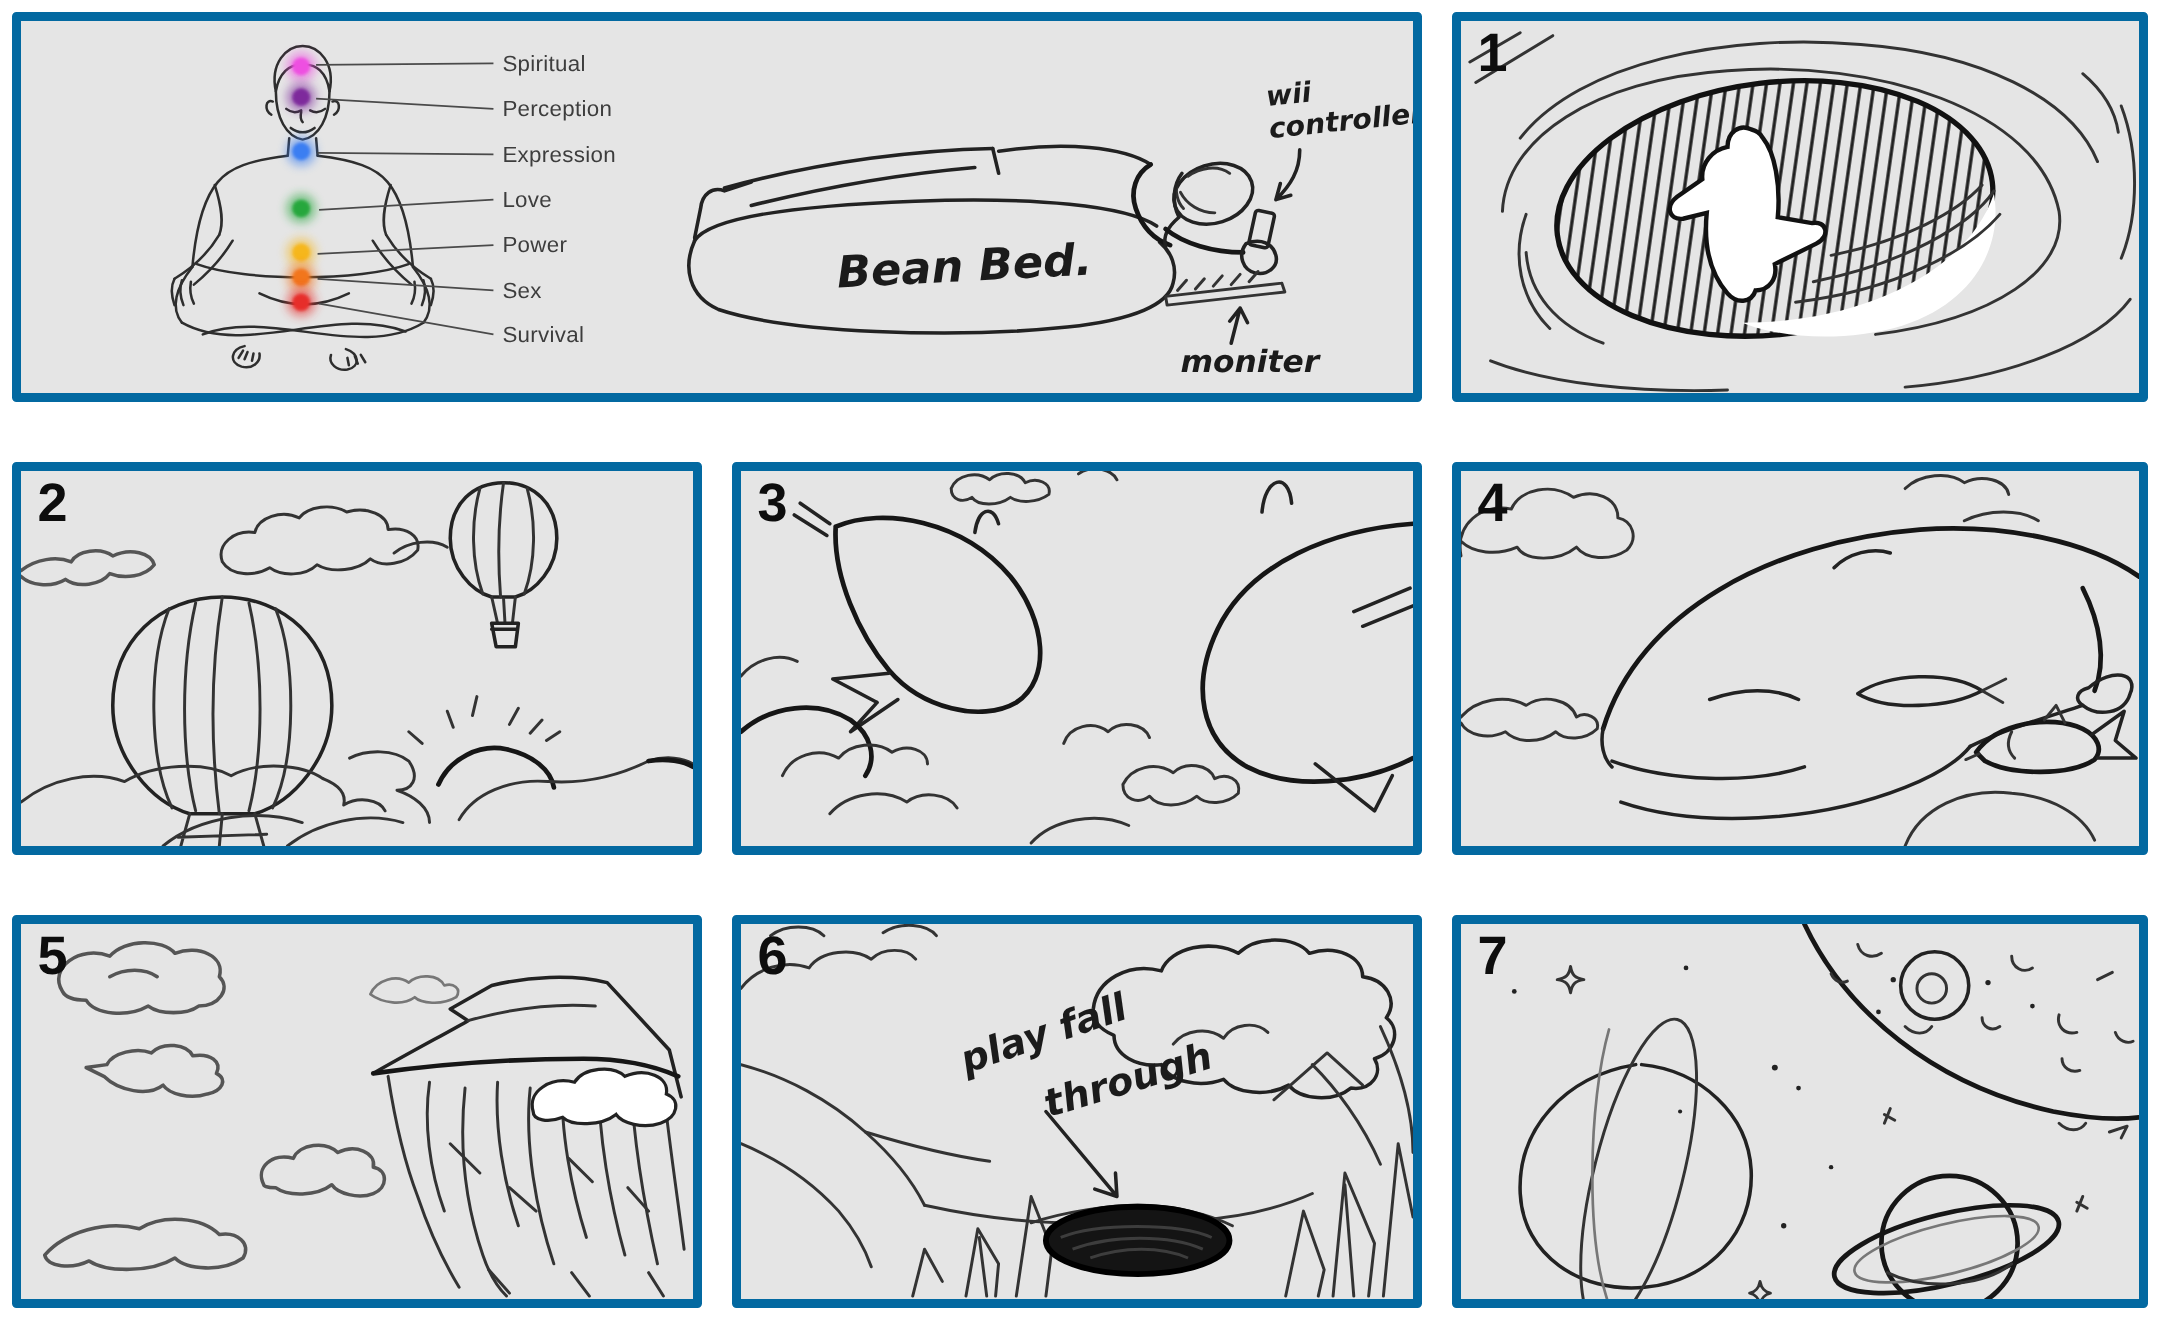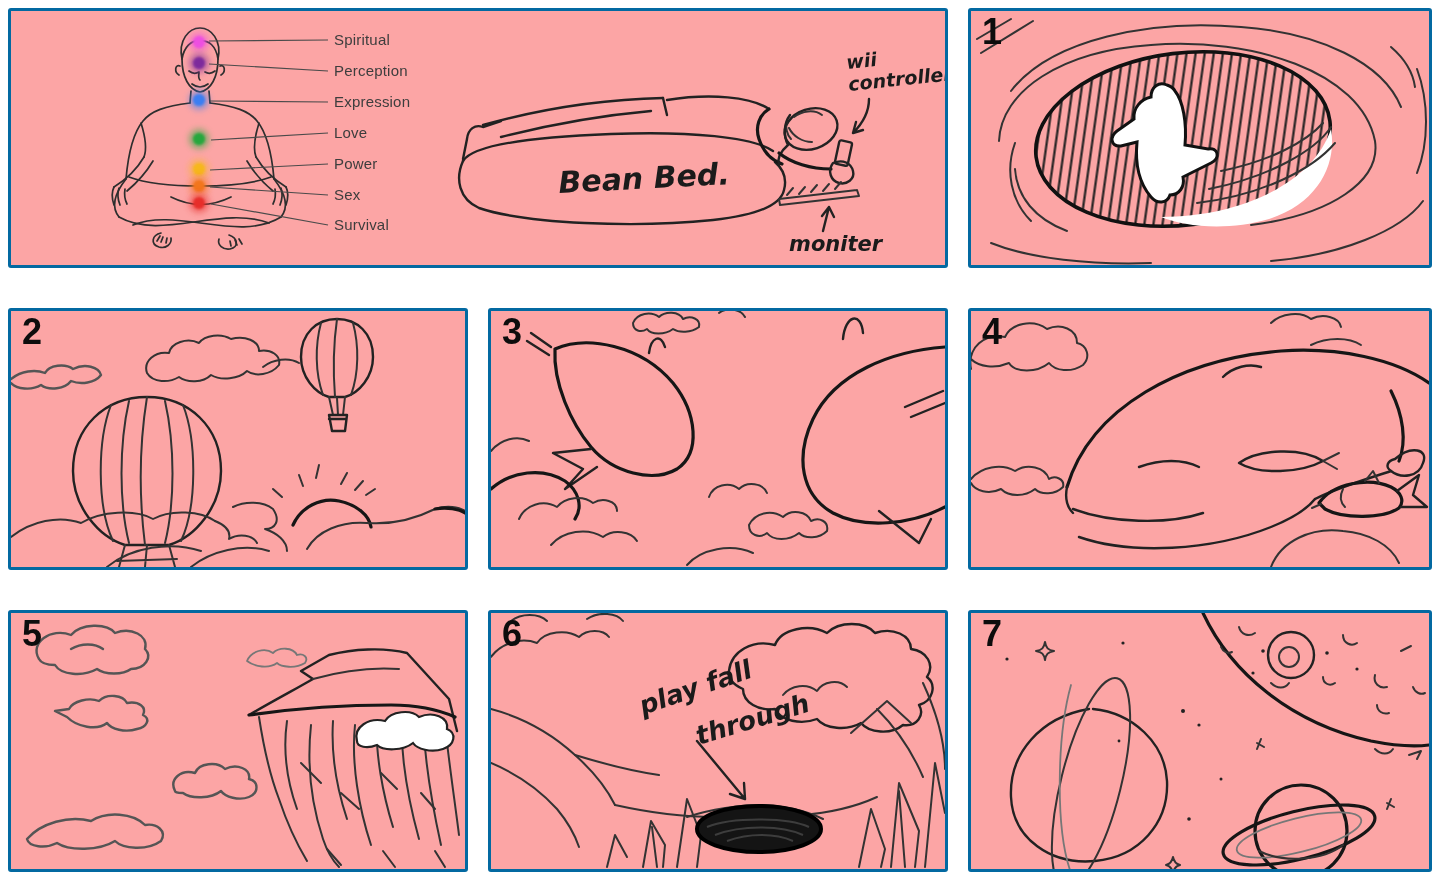--- a/index.html
+++ b/index.html
@@ -7,21 +7,21 @@
     width:1440px;height:879px;box-sizing:border-box;
     padding:8px 8px 7px 8px;
     display:grid;
     grid-template-columns:460px 460px 464px;
     grid-template-rows:260px 262px 262px;
     column-gap:20px;row-gap:40px;
     background:#ffffff;
     font-family:"Liberation Sans",sans-serif;
   }
   .panel{
-    border:3px solid #0369a1;border-radius:3px;background:#fca5a5;
+    border:6px solid #0369a1;border-radius:3px;background:#e5e5e5;
     position:relative;overflow:hidden;box-sizing:border-box;
   }
   .p-setup{grid-column:1 / 3;}
   .panel svg{position:absolute;inset:0;width:100%;height:100%;display:block;}
   .num{
     position:absolute;top:1px;left:11px;z-index:5;
     font-family:"Liberation Sans",sans-serif;font-weight:900;
     font-size:36px;color:#0d0d0d;line-height:1.1;
   }
   

